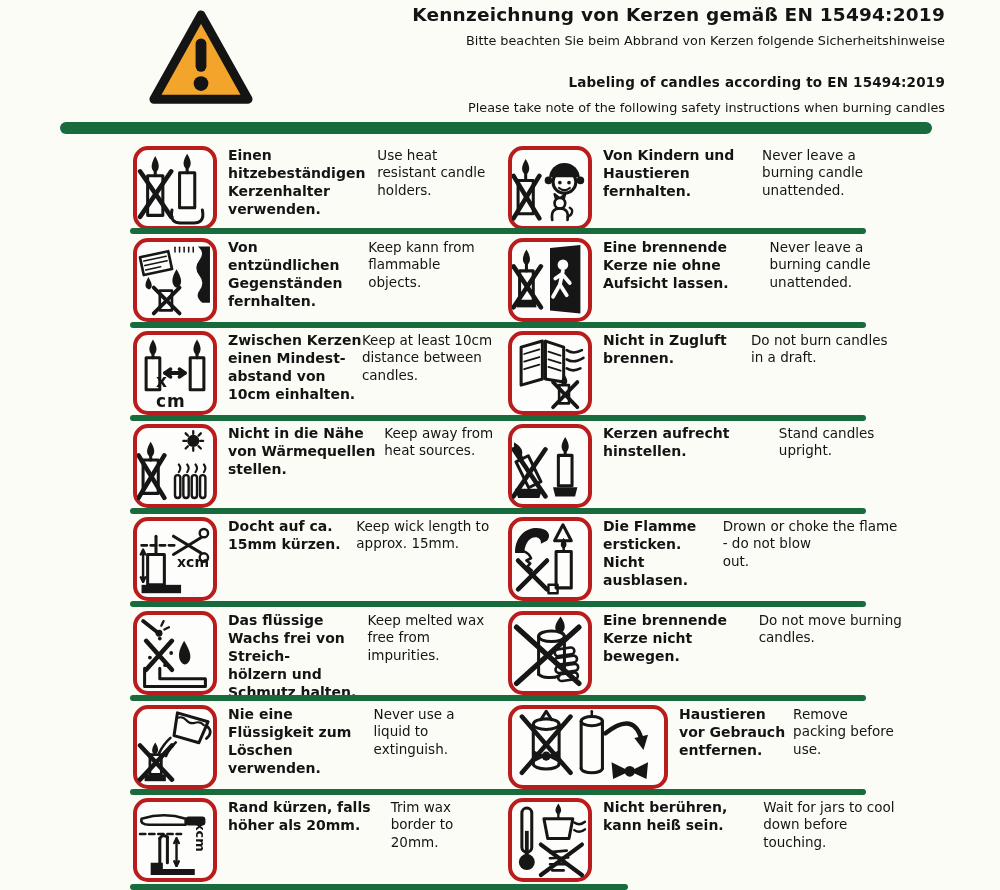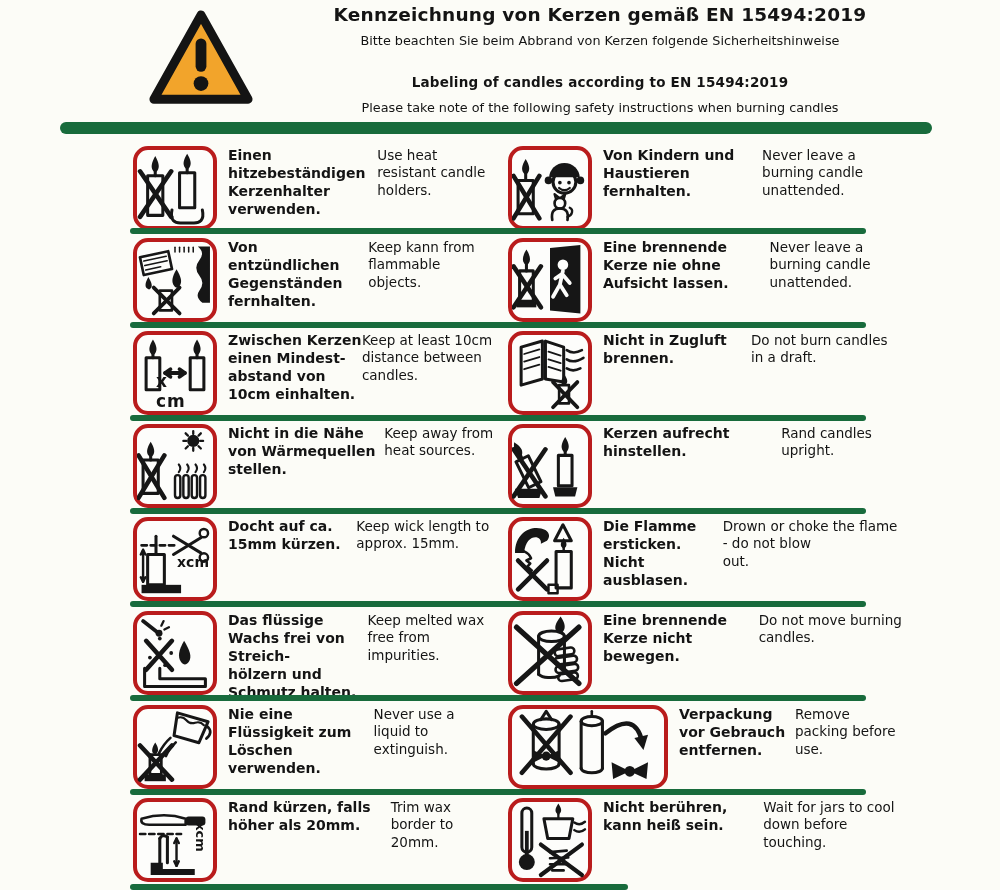--- a/index.html
+++ b/index.html
@@ -1,20 +1,20 @@
 <!DOCTYPE html>
 <html><head>
 <meta charset="utf-8">
 <style>
   html,body{margin:0;padding:0;background:#e8e8e6;}
   .page{position:relative;width:1000px;height:890px;background:#FCFCF7;overflow:hidden;
         font-family:"DejaVu Sans","Liberation Sans",sans-serif;color:#141414;}
   
   .hdr-tri{position:absolute;left:147px;top:6px;width:108px;height:106px;}
-  .hdr-text{position:absolute;left:255px;top:4px;width:690px;text-align:center;}
+  .hdr-text{position:absolute;left:255px;top:4px;width:690px;text-align:right;}
   .title{font-weight:bold;font-size:18.5px;letter-spacing:.2px;line-height:1.15;}
   .subtitle{font-size:12.8px;margin-top:8px;}
   .title.en{margin-top:26px;}
   
   .bar-top{position:absolute;left:60px;top:122px;width:872px;height:12px;border-radius:6px;}
   .divider{position:absolute;left:130px;height:6px;border-radius:3px;width:736px;}
   
   .cell{position:absolute;display:flex;gap:11px;}
   .cell.l{left:133px;width:362px;}
   .cell.r{left:508px;width:396px;}
@@ -245,21 +245,21 @@
             <line x1="44" y1="28" x2="2" y2="90" stroke-width="6"></line>
         <path class="f" d="M70,12 C65,20 64,26 67,30 C69,33 71,33 73,30 C76,26 75,20 70,12 Z"></path>
         <line x1="70" y1="30" x2="70" y2="36"></line>
             <rect x="61" y="36" width="18" height="40"></rect>
         <path class="f" d="M54,78 L86,78 L83,90 L57,90 Z"></path>
       </g>
         </svg>
     </div>
     <div class="txt">
         <p class="de">Kerzen aufrecht hinstellen.</p>
-      <p class="en">Rand candles upright.</p>
+      <p class="en">Stand candles upright.</p>
       </div>
   </div>
   <div class="divider" style="top:508px;background:#186B3C"></div>
 
   <div class="cell l" style="top:517px">
     <div class="pict">
       <svg viewBox="0 0 100 100">
           <g stroke="#161616" stroke-width="4" fill="none" stroke-linecap="round" stroke-linejoin="round">
         <line x1="6" y1="32" x2="52" y2="32" stroke-width="3.5" stroke-dasharray="7 5"></line>
         <line x1="48" y1="20" x2="84" y2="42"></line>
@@ -400,21 +400,21 @@
             <line x1="114" y1="16" x2="114" y2="78"></line>
         <path d="M86,78 A14,6 0 0 0 114,78"></path>
         <path d="M118,32 Q156,2 166,42" stroke-width="6"></path>
         <polygon class="f" points="156,38 174,34 168,54"></polygon>
         <circle class="f" cx="150" cy="82" r="7"></circle>
         <path class="f" d="M150,82 L126,70 L128,92 Z M150,82 L174,70 L172,92 Z"></path>
       </g>
         </svg>
     </div>
     <div class="txt">
-        <p class="de">Verpackung vor Gebrauch
+        <p class="de">Haustieren vor Gebrauch
 entfernen.</p>
       <p class="en">Remove packing before use.</p>
       </div>
   </div>
   <div class="divider" style="top:789px;background:#186B3C"></div>
 
   <div class="cell l" style="top:798px">
     <div class="pict">
       <svg viewBox="0 0 100 100">
           <g stroke="#161616" stroke-width="4" fill="none" stroke-linecap="round" stroke-linejoin="round">

